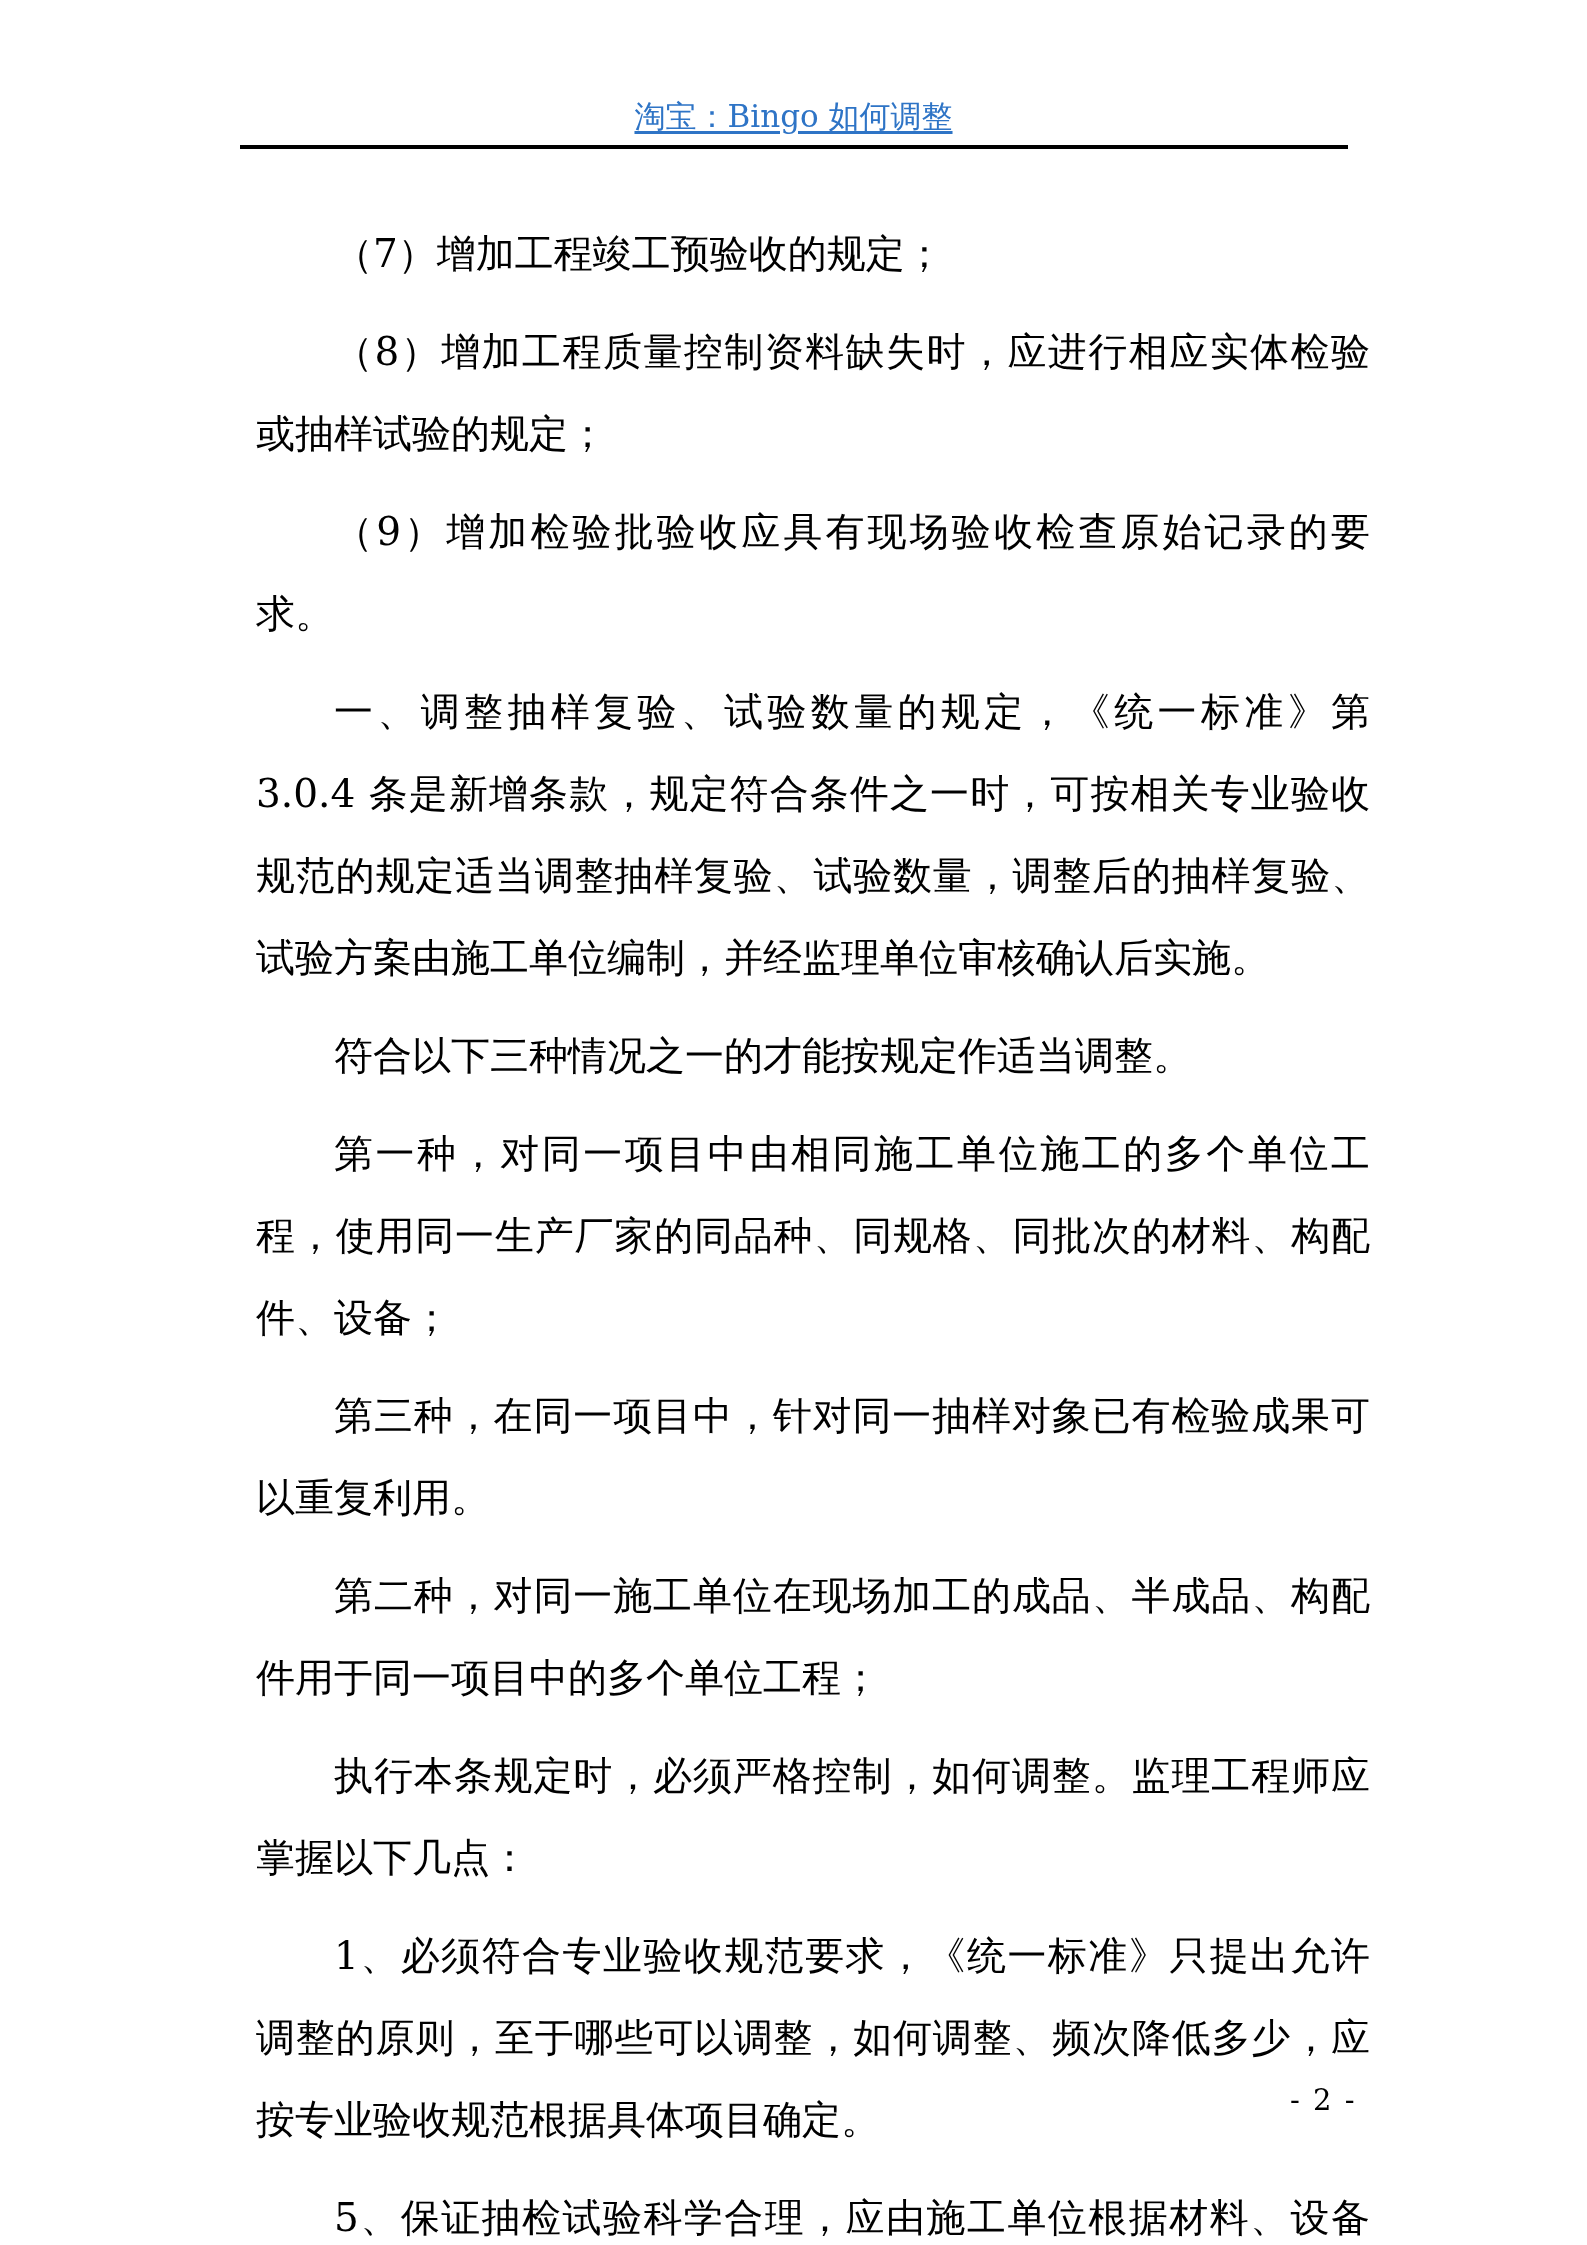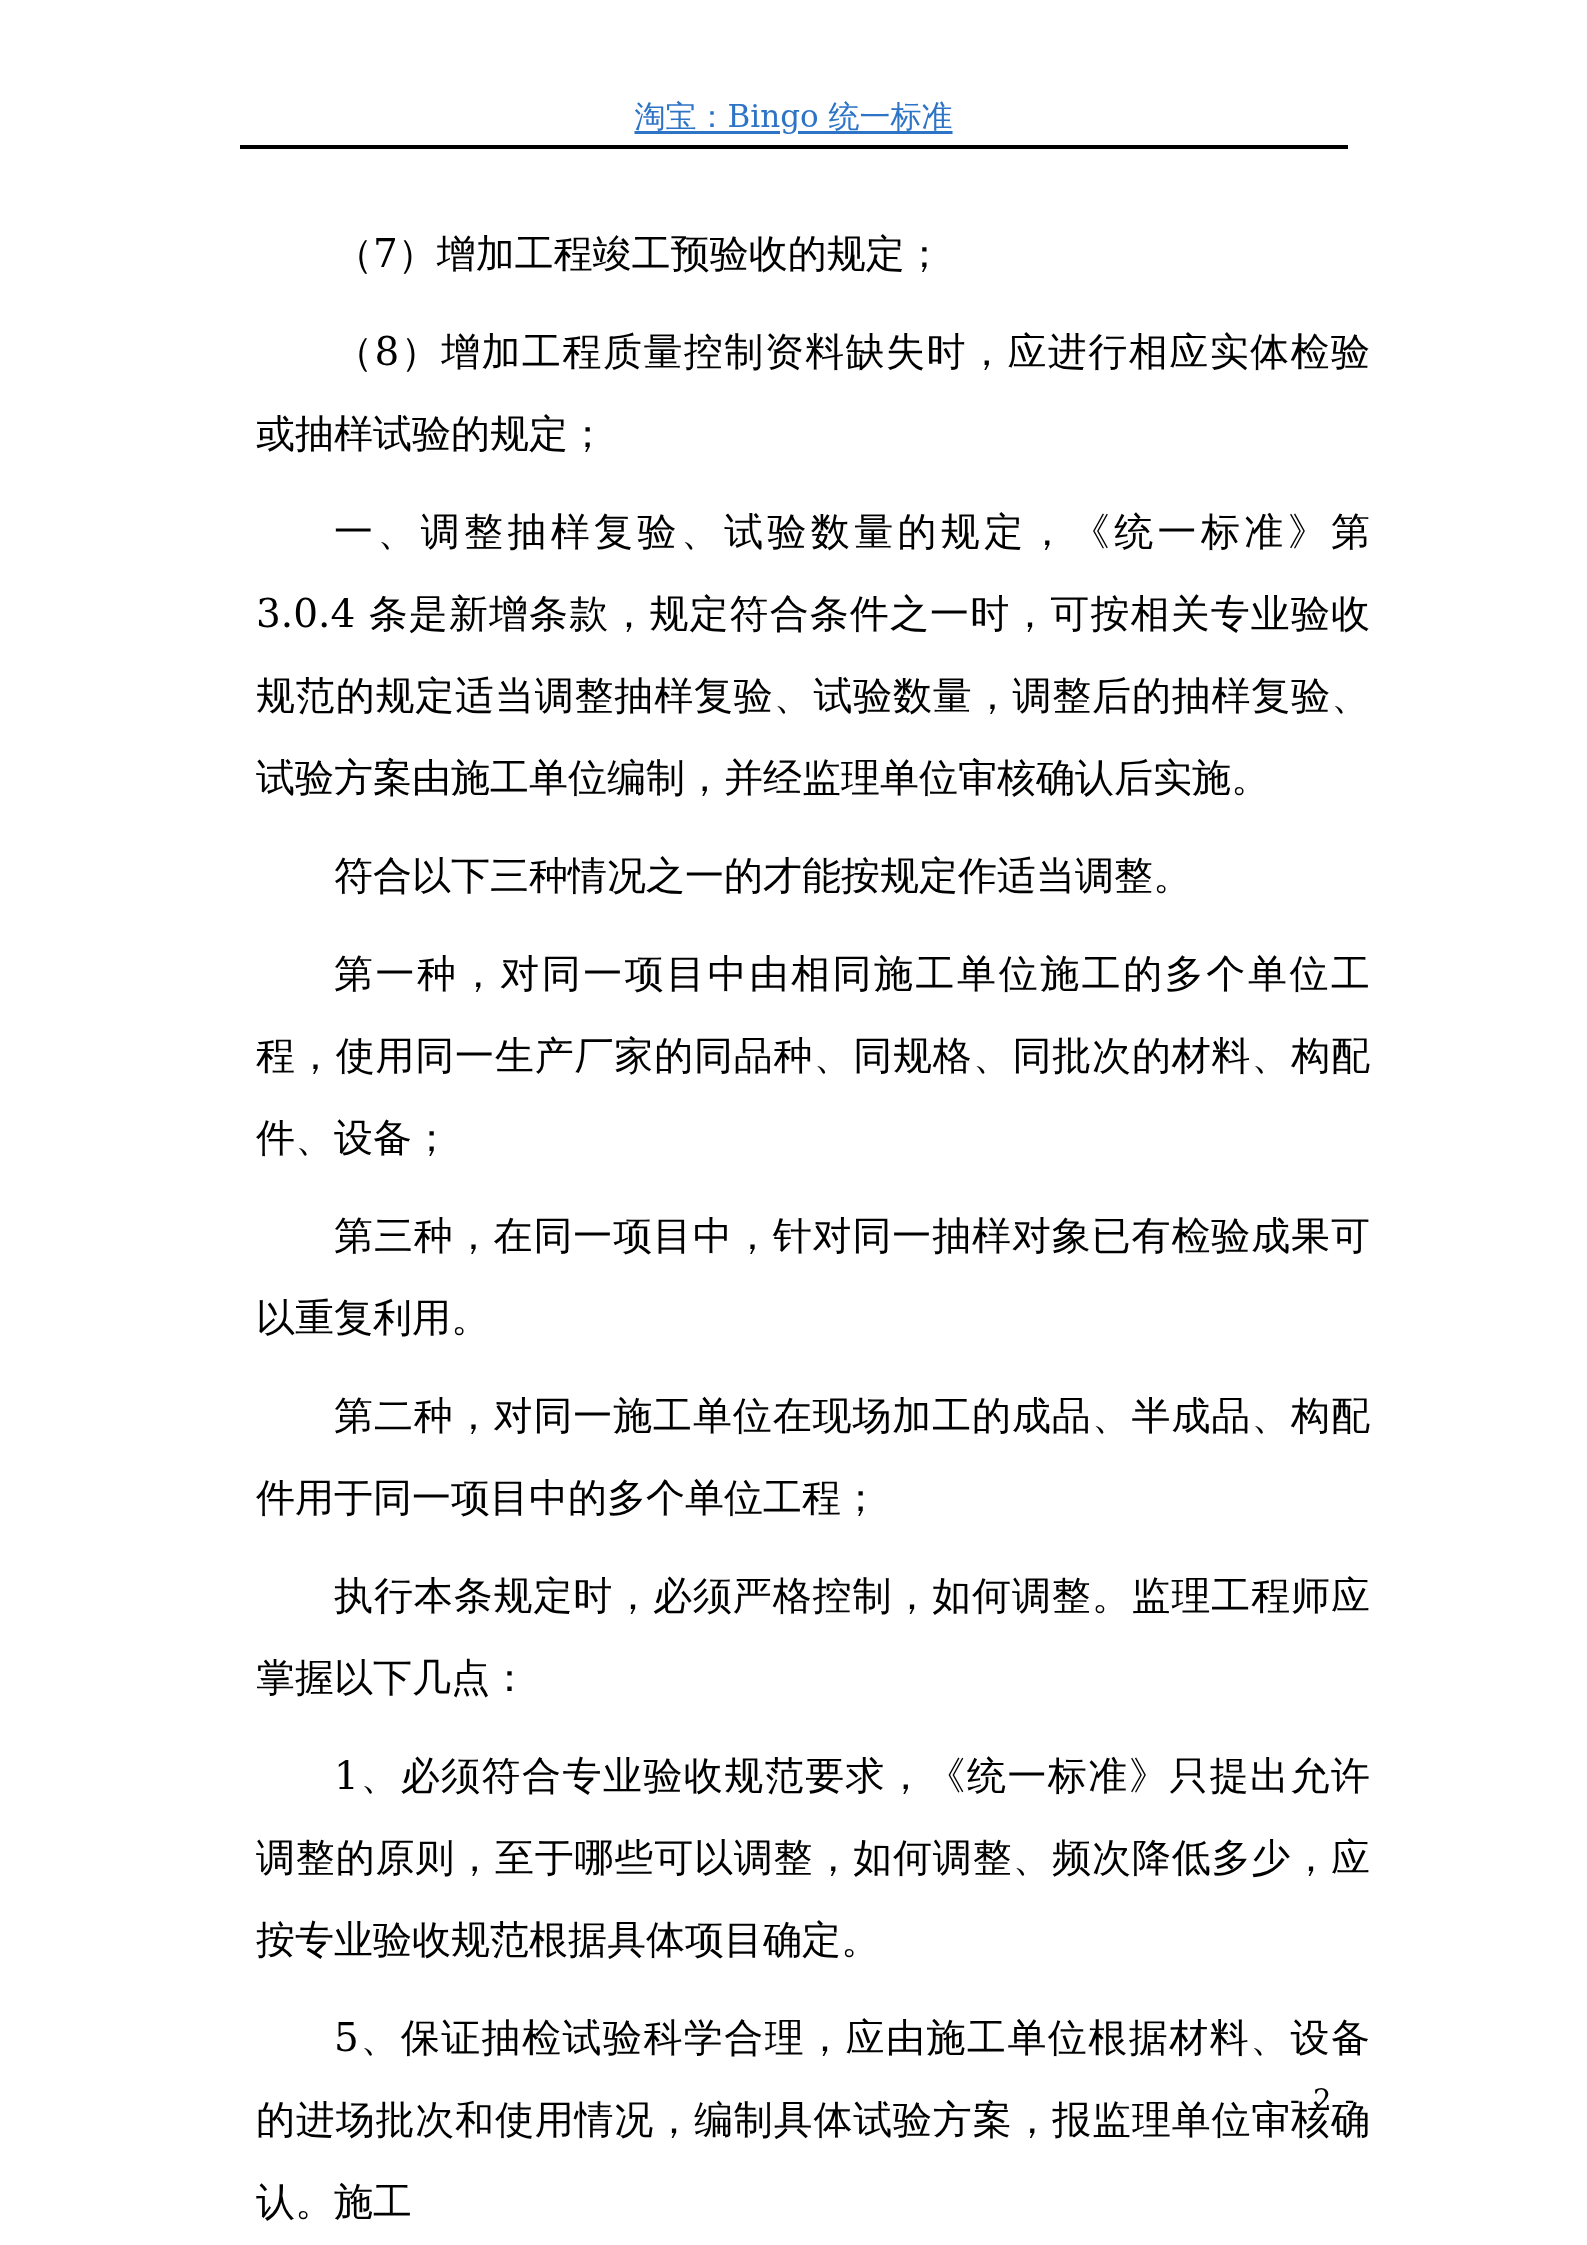--- a/index.html
+++ b/index.html
@@ -63,29 +63,30 @@
     color: #000000;
     letter-spacing: 2px;
   }
 </style>
 </head>
 <body>
 
 <div class="page">
 
   <div class="doc-header">
-    <span class="doc-header-link" style="color: rgb(46, 116, 198);">淘宝：Bingo 统一标准</span>
+    <span class="doc-header-link" style="color: rgb(46, 116, 198);">淘宝：Bingo 如何调整</span>
   </div>
 
   <div class="header-rule"></div>
 
   <div class="doc-body">
 
   <p>（7）增加工程竣工预验收的规定；</p>
       <p>（8）增加工程质量控制资料缺失时，应进行相应实体检验或抽样试验的规定；</p>
+      <p>（9）增加检验批验收应具有现场验收检查原始记录的要求。</p>
       <p>一、调整抽样复验、试验数量的规定，《统一标准》第 3.0.4 条是新增条款，规定符合条件之一时，可按相关专业验收规范的规定适当调整抽样复验、试验数量，调整后的抽样复验、试验方案由施工单位编制，并经监理单位审核确认后实施。</p>
       <p>符合以下三种情况之一的才能按规定作适当调整。</p>
       <p>第一种，对同一项目中由相同施工单位施工的多个单位工程，使用同一生产厂家的同品种、同规格、同批次的材料、构配件、设备；</p>
       <p>第三种，在同一项目中，针对同一抽样对象已有检验成果可以重复利用。</p>
       <p>第二种，对同一施工单位在现场加工的成品、半成品、构配件用于同一项目中的多个单位工程；</p>
       <p>执行本条规定时，必须严格控制，如何调整。监理工程师应掌握以下几点：</p>
       <p>1、必须符合专业验收规范要求，《统一标准》只提出允许调整的原则，至于哪些可以调整，如何调整、频次降低多少，应按专业验收规范根据具体项目确定。</p>
       <p>5、保证抽检试验科学合理，应由施工单位根据材料、设备的进场批次和使用情况，编制具体试验方案，报监理单位审核确认。施工</p>
     </div>
 

